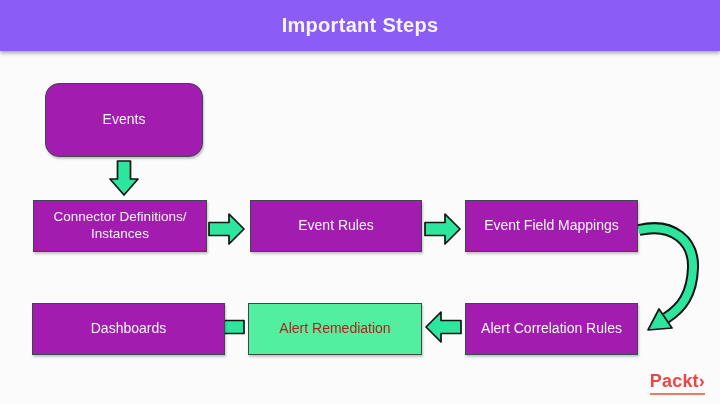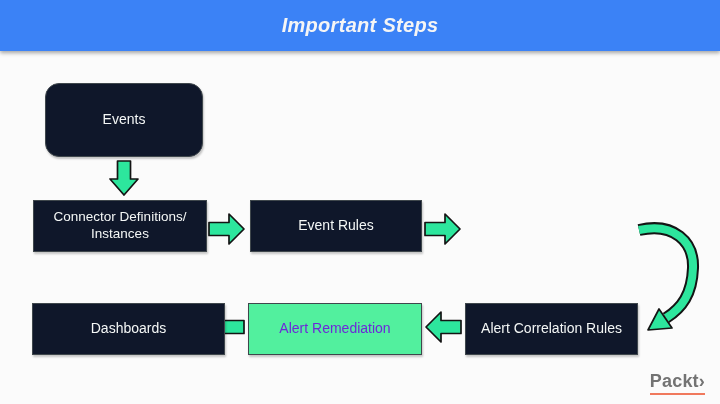--- a/index.html
+++ b/index.html
@@ -3,36 +3,36 @@
 <meta charset="utf-8">
 <style>
   html,body{margin:0;padding:0;}
   #slide{
     position:relative;width:720px;height:404px;overflow:hidden;
     background:#fbfbfb;font-family:"Liberation Sans",sans-serif;
   }
   
   #title-bar{
     position:absolute;left:0;top:0;width:720px;height:51px;
-    background:#3b82f6;box-shadow:0 2px 4px rgba(0,0,0,.35);
-    display:flex;align-items:center;justify-content:center;z-index:3;font-style:italic;
+    background:#8b5cf6;box-shadow:0 2px 4px rgba(0,0,0,.35);
+    display:flex;align-items:center;justify-content:center;z-index:3;
   }
   #title-bar h1{
     margin:0;font-size:20px;font-weight:600;letter-spacing:.3px;color:#f5f5f5;
   }
   
   .node{
     position:absolute;box-sizing:border-box;z-index:2;
-    background:#0f172a;border:1.6px solid #3f474c;
+    background:#a21caf;border:1.6px solid #3f474c;
     box-shadow:1px 2px 2px rgba(0,0,0,.22);
     display:flex;flex-direction:column;align-items:center;justify-content:center;
     color:#f4f7f6;font-size:13.5px;line-height:1.25;text-align:center;
   }
   .node.rounded{border-radius:14px;}
-  .node.light{background:#52f09e;color:#6d28d9;}
+  .node.light{background:#52f09e;color:#b91c1c;}
   #n-events{left:45px;top:83px;width:158px;height:74px;font-size:14px;}
   .row2{top:200px;height:52px;}
   .row3{top:303px;height:52px;}
   #n-connector{left:33px;width:174px;}
   #n-event-rules{left:250px;width:172px;font-size:14px;}
   #n-efm{left:465px;width:173px;font-size:14px;}
   #n-dashboards{left:32px;width:193px;font-size:14px;}
   #n-remediation{left:248px;width:174px;font-size:14px;}
   #n-correlation{left:465px;width:173px;font-size:14px;}
   
@@ -42,21 +42,21 @@
   #a-right-2{left:424px;top:212px;}
   #a-left-1{left:207px;top:310px;}
   #a-left-2{left:424px;top:310px;}
   #a-curve{left:630px;top:212px;z-index:2;}
   .arrow polygon,.arrow .head{fill:#2de69d;stroke:#141414;stroke-width:1.7px;stroke-linejoin:round;}
   .tube-outline{fill:none;stroke:#141414;stroke-width:12px;stroke-linecap:butt;}
   .tube-fill{fill:none;stroke:#2de69d;stroke-width:8px;stroke-linecap:butt;}
   
   #packt{
     position:absolute;right:15px;bottom:9px;z-index:2;
-    color:#737373;font-size:18px;font-weight:700;letter-spacing:.2px;
+    color:#ef4444;font-size:18px;font-weight:700;letter-spacing:.2px;
     border-bottom:2px solid #f0795d;padding-bottom:1px;
   }
 </style>
 </head>
 <body>
 
 <div id="slide">
 
   <header id="title-bar">
     <h1>Important Steps</h1>
@@ -68,20 +68,23 @@
 
   <div class="node row2" id="n-event-rules">
     <span>Event Rules</span>
   </div>
 
   <div class="node row2" id="n-connector">
     <span>Connector Definitions/</span>
     <span>Instances</span>
   </div>
 
+  <div class="node row2" id="n-efm">
+    <span>Event Field Mappings</span>
+  </div>
 
   <div class="node row3" id="n-dashboards">
     <span>Dashboards</span>
   </div>
 
   <div class="node row3 light" id="n-remediation">
     <span>Alert Remediation</span>
   </div>
 
   <div class="node row3" id="n-correlation">

